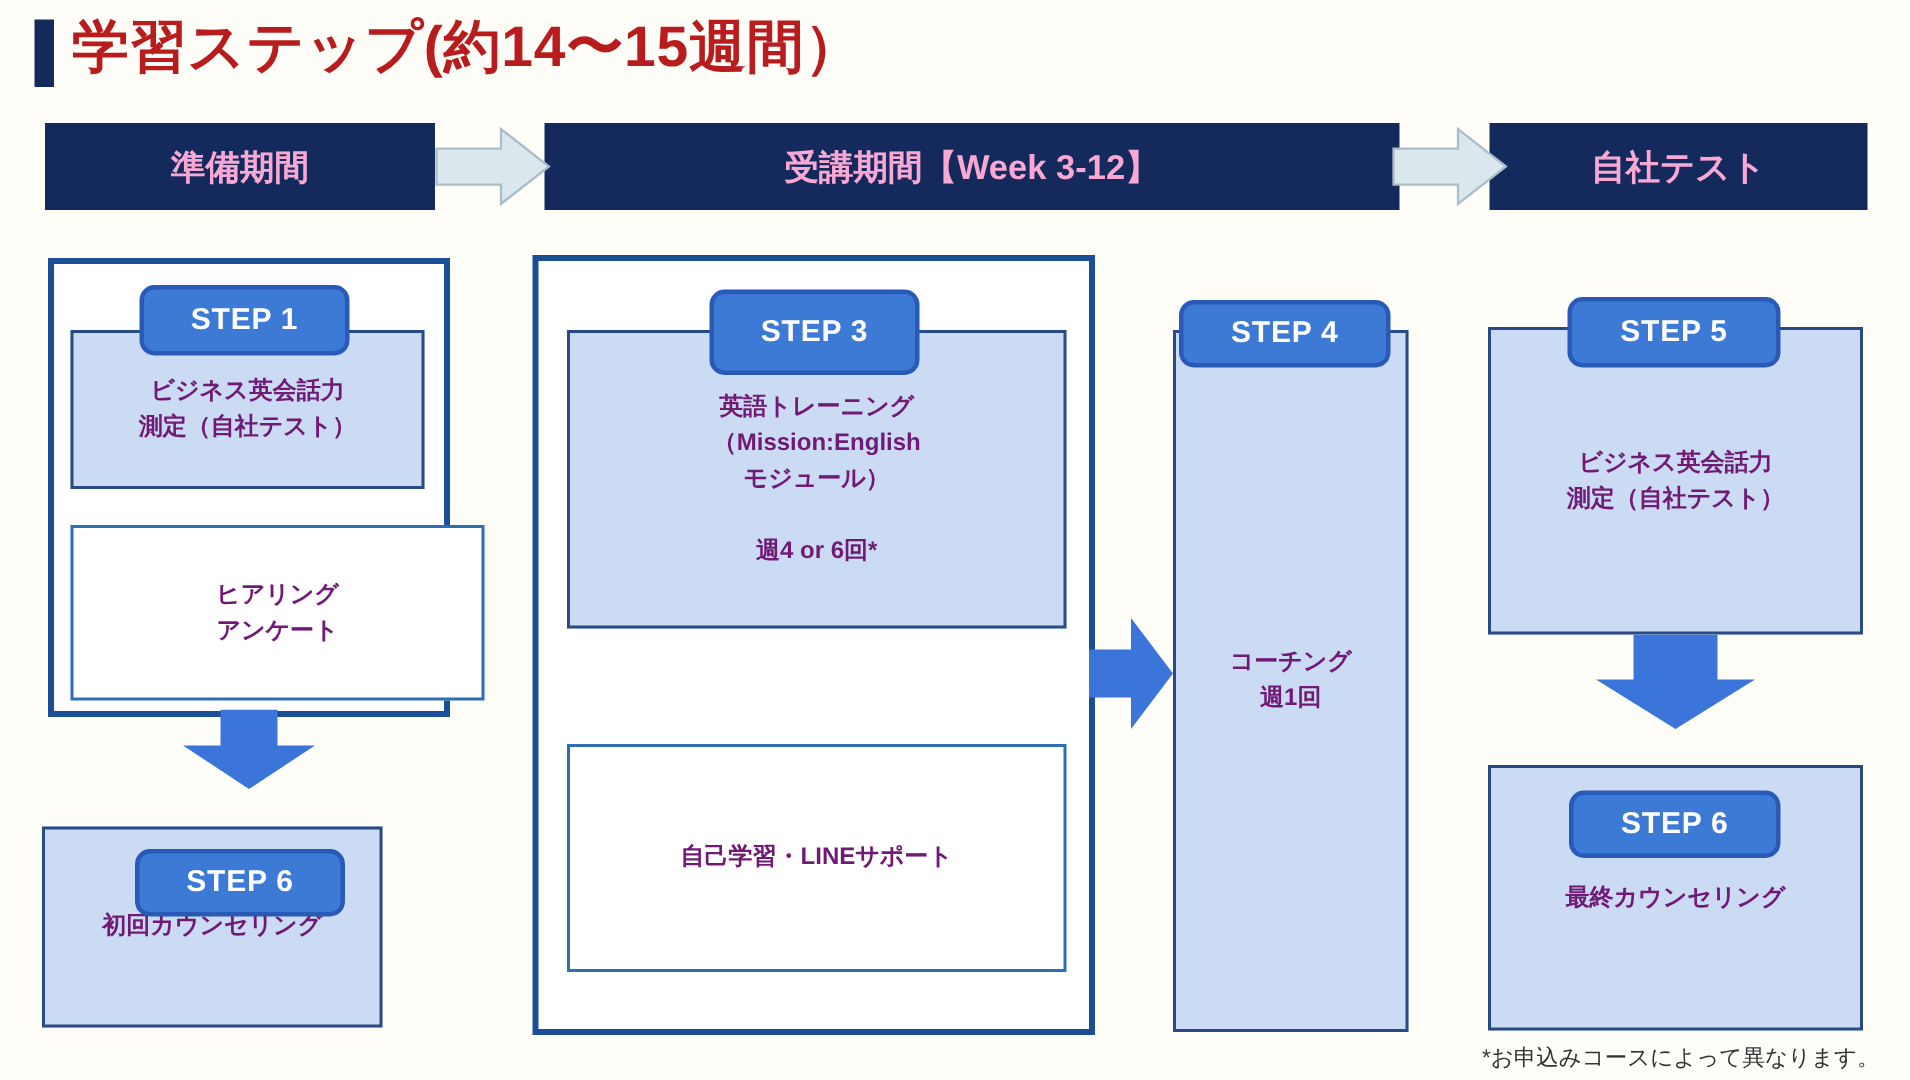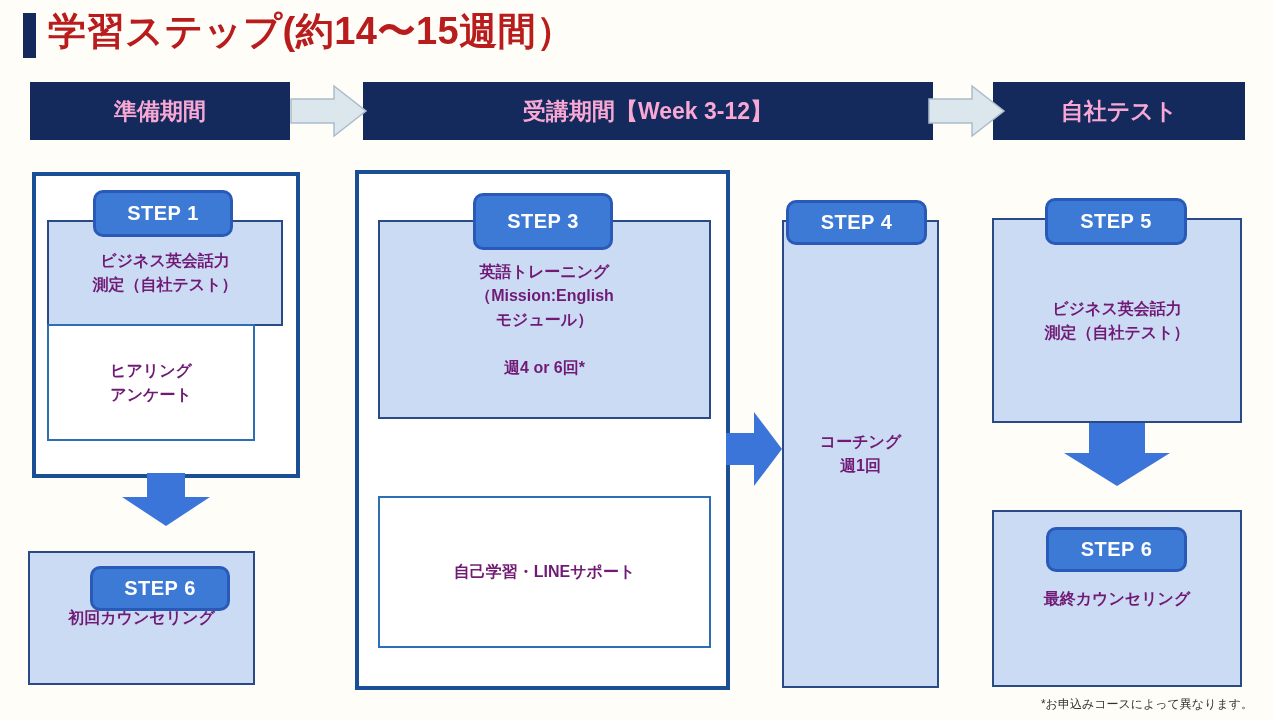--- a/index.html
+++ b/index.html
@@ -31,21 +31,21 @@
   }
   .box {
     position:absolute; box-sizing:border-box;
     display:flex; align-items:center; justify-content:center;
     text-align:center; font-weight:700; font-size:16px; color:#701a75;
     white-space:pre-line; line-height:1.5; z-index:2;
   }
   .box.light { background:#cbdbf4; border:2px solid #2a4a86; }
   .box.white { background:#ffffff; border:2px solid #2e6fb4; }
   .footnote {
-    position:absolute; right:20px; top:696px; font-size:12px; color:#333333;
+    position:absolute; right:20px; top:696px; font-size:15px; color:#333333;
     white-space:nowrap; z-index:2;
   }
 </style>
 </head>
 <body>
 
 <div id="canvas">
 
   <div class="title-accent"></div>
   <div class="page-title">学習ステップ(約14〜15週間）</div>
@@ -74,21 +74,21 @@
 
   <div class="badge" style="left:93px; top:150px; width:140px; height:47px;">
     <span>STEP 1</span>
   </div>
 
   <div class="box light" style="left:47px; top:220px; width:236px; height:106px;">
     <span>ビジネス英会話力
 測定（自社テスト）</span>
   </div>
 
-  <div class="box white" style="left:47px; top:324px; width:208px; height:117px;">
+  <div class="box white" style="left:47px; top:350px; width:276px; height:117px;">
     <span>ヒアリング
 アンケート</span>
   </div>
 
   <svg class="svg-arrow" style="left:120px; top:473px;" width="92" height="54" viewBox="0 0 92 54">
     <polygon points="27,0 65,0 65,24 90,24 46,53 2,24 27,24" fill="#3b75da"></polygon>
   </svg>
 
   <div class="badge" style="left:90px; top:526px; width:140px; height:45px;">
     <span>STEP 6</span>

